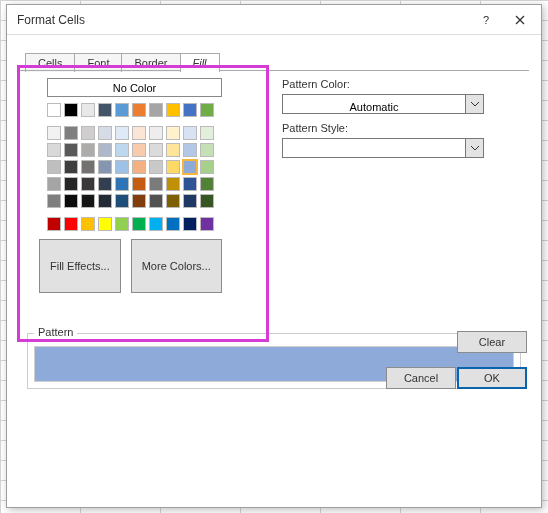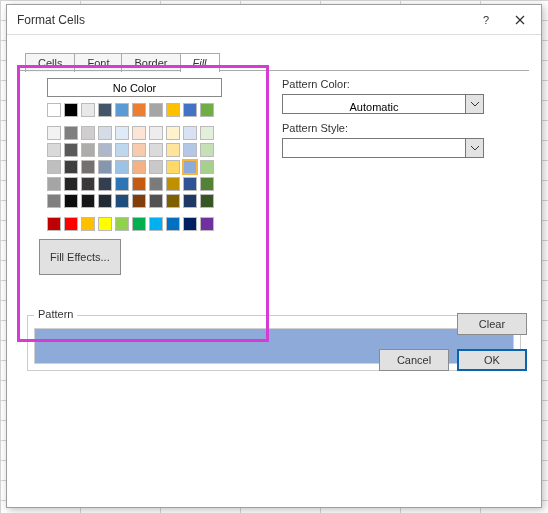--- a/index.html
+++ b/index.html
@@ -115,21 +115,21 @@
     cursor: pointer;
   }
   .sw.sel { outline: 2px solid #f5b53e; outline-offset: -1px; border-color:#6b6b6b; }
 
   .gap { height: 6px; }
 
   .btnrow { margin: 8px 0 0 6px; display: flex; gap: 10px; }
   .btn2 {
     background: #e1e1e1;
     border: 1px solid #8b8b8b;
-    padding: 11px 10px;
+    padding: 20px 10px;
     color: #333;
     cursor: default;
     text-decoration: underline;
     text-decoration-color: transparent;
   }
 
   .combo {
     display: flex;
     width: 202px;
     height: 20px;
@@ -160,21 +160,21 @@
   }
   .sample-swatch {
     height: 36px;
     background: #8eaad9;
     border: 1px solid #d0d0d0;
   }
 
   .footer {
     position: absolute;
     bottom: 10px; right: 14px; left: 2px;
-    display: flex; justify-content: flex-end; gap: 8px;
+    display: flex; justify-content: flex-end; gap: 1px;
   }
   .footer .row1 { position:absolute; right:0; bottom:36px; }
   .pushbtn {
     min-width: 70px; height: 22px;
     background: #e1e1e1;
     border: 1px solid #8b8b8b;
     display:flex; align-items:center; justify-content:center;
     color:#333; cursor: default;
     padding: 0 12px;
   }
@@ -304,20 +304,21 @@
               <div class="sw" style="background: rgb(0, 176, 80);"></div>
               <div class="sw" style="background: rgb(0, 176, 240);"></div>
               <div class="sw" style="background: rgb(0, 112, 192);"></div>
               <div class="sw" style="background: rgb(0, 32, 96);"></div>
               <div class="sw" style="background: rgb(112, 48, 160);"></div>
             </div>
           </div>
 
         <div class="btnrow">
           <div class="btn2"><span>Fill Effects...</span></div>
+          <div class="btn2"><span>More Colors...</span></div>
         </div>
       </div>
 
       <div class="right">
         <span class="lbl">Pattern Color:</span>
         <div class="combo">
           <span class="val">Automatic</span>
           <span class="arrow">
               <svg width="8" height="5" viewBox="0 0 8 5">
                 <polyline points="0,0 4,4 8,0" fill="none" stroke="#333" stroke-width="1"></polyline>

